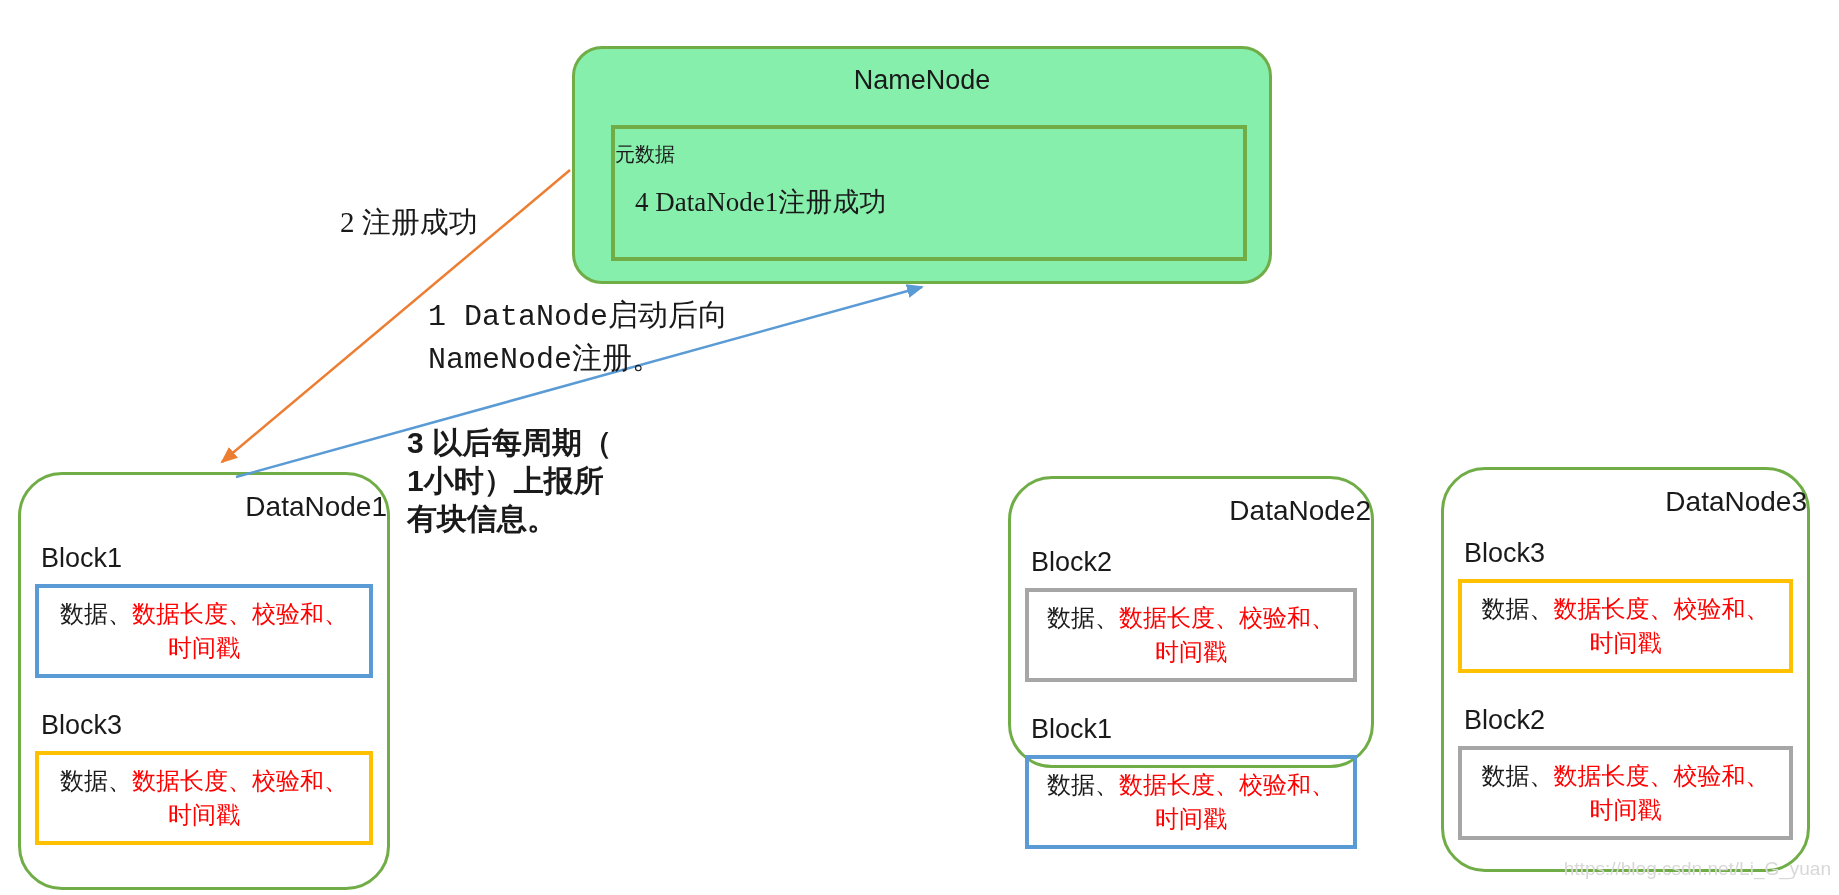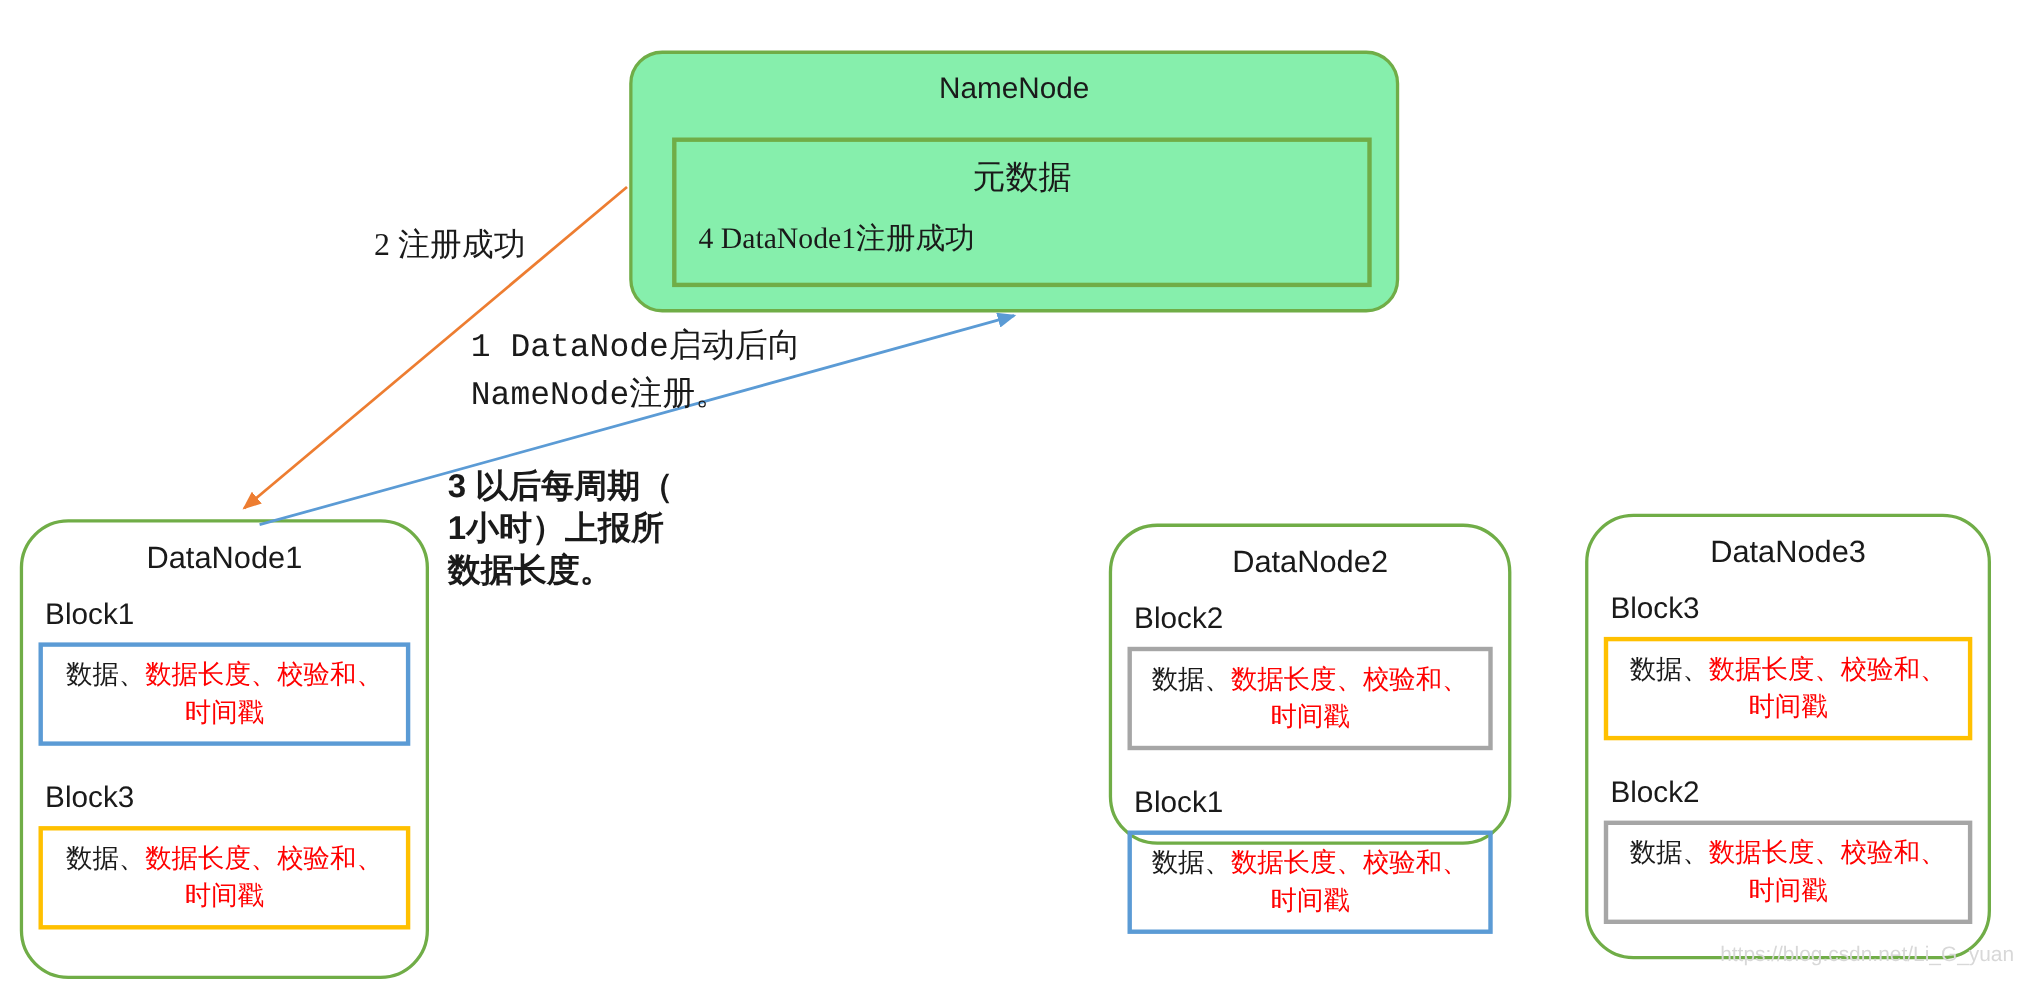--- a/index.html
+++ b/index.html
@@ -17,41 +17,41 @@
     border:3px solid #70AD47;border-radius:30px;background:#86efac;box-sizing:border-box;
   }
   .nn-title{
     text-align:center;margin-top:16px;font-size:27px;
   }
   .nn-inner{
     position:absolute;left:36px;top:76px;right:22px;bottom:20px;
     border:4px solid #70AD47;box-sizing:border-box;
   }
   .nn-meta-title{
-    text-align:center;margin-top:12px;font-size:30px;
+    margin-top:12px;font-size:20px;
     font-family:"Liberation Serif",serif;
   }
   .nn-meta-note{
     margin:16px 0 0 20px;font-size:27px;
     font-family:"Liberation Serif",serif;
   }
   
   .ann{position:absolute;white-space:nowrap;}
   .ann-step2{left:340px;top:203px;font-size:29px;font-family:"Liberation Serif",serif;}
   .ann-step1{left:428px;top:296px;font-size:30px;line-height:43px;font-family:Liberation Mono, monospace;}
   .ann-step3{left:407px;top:424px;font-size:30px;line-height:38px;font-weight:bold;}
   
   .dn-card{
     position:absolute;
     border:3px solid #70AD47;border-radius:44px;background:#fff;box-sizing:border-box;
   }
   .dn1{left:18px;top:472px;width:372px;height:418px;}
   .dn2{left:1008px;top:476px;width:366px;height:292px;}
   .dn3{left:1441px;top:467px;width:369px;height:405px;}
-  .dn-title{text-align:center;margin-top:16px;font-size:28px;}
+  .dn-title{text-align:right;margin-top:16px;font-size:28px;}
   .dn-block-label{font-size:27px;margin:20px 0 10px 20px;}
   .dn-block-label.second{margin-top:32px;}
   .dn-content{
     margin:0 14px;border:4px solid;box-sizing:border-box;
     text-align:center;font-size:24px;line-height:34px;padding:9px 2px;
   }
   .red{color:#FF0000;}
   
   #arrow-layer{position:absolute;left:0;top:0;pointer-events:none;}
   
@@ -128,18 +128,18 @@
   </svg>
 
   <div class="ann ann-step2">2 注册成功</div>
   <div class="ann ann-step1">
     <div>1 DataNode启动后向</div>
     <div>NameNode注册。</div>
   </div>
   <div class="ann ann-step3">
     <div>3 以后每周期（</div>
     <div>1小时）上报所</div>
-    <div>数据长度。</div>
+    <div>有块信息。</div>
   </div>
 
   <div class="watermark">https://blog.csdn.net/Li_G_yuan</div>
 
 </div>
 
 </body></html>

